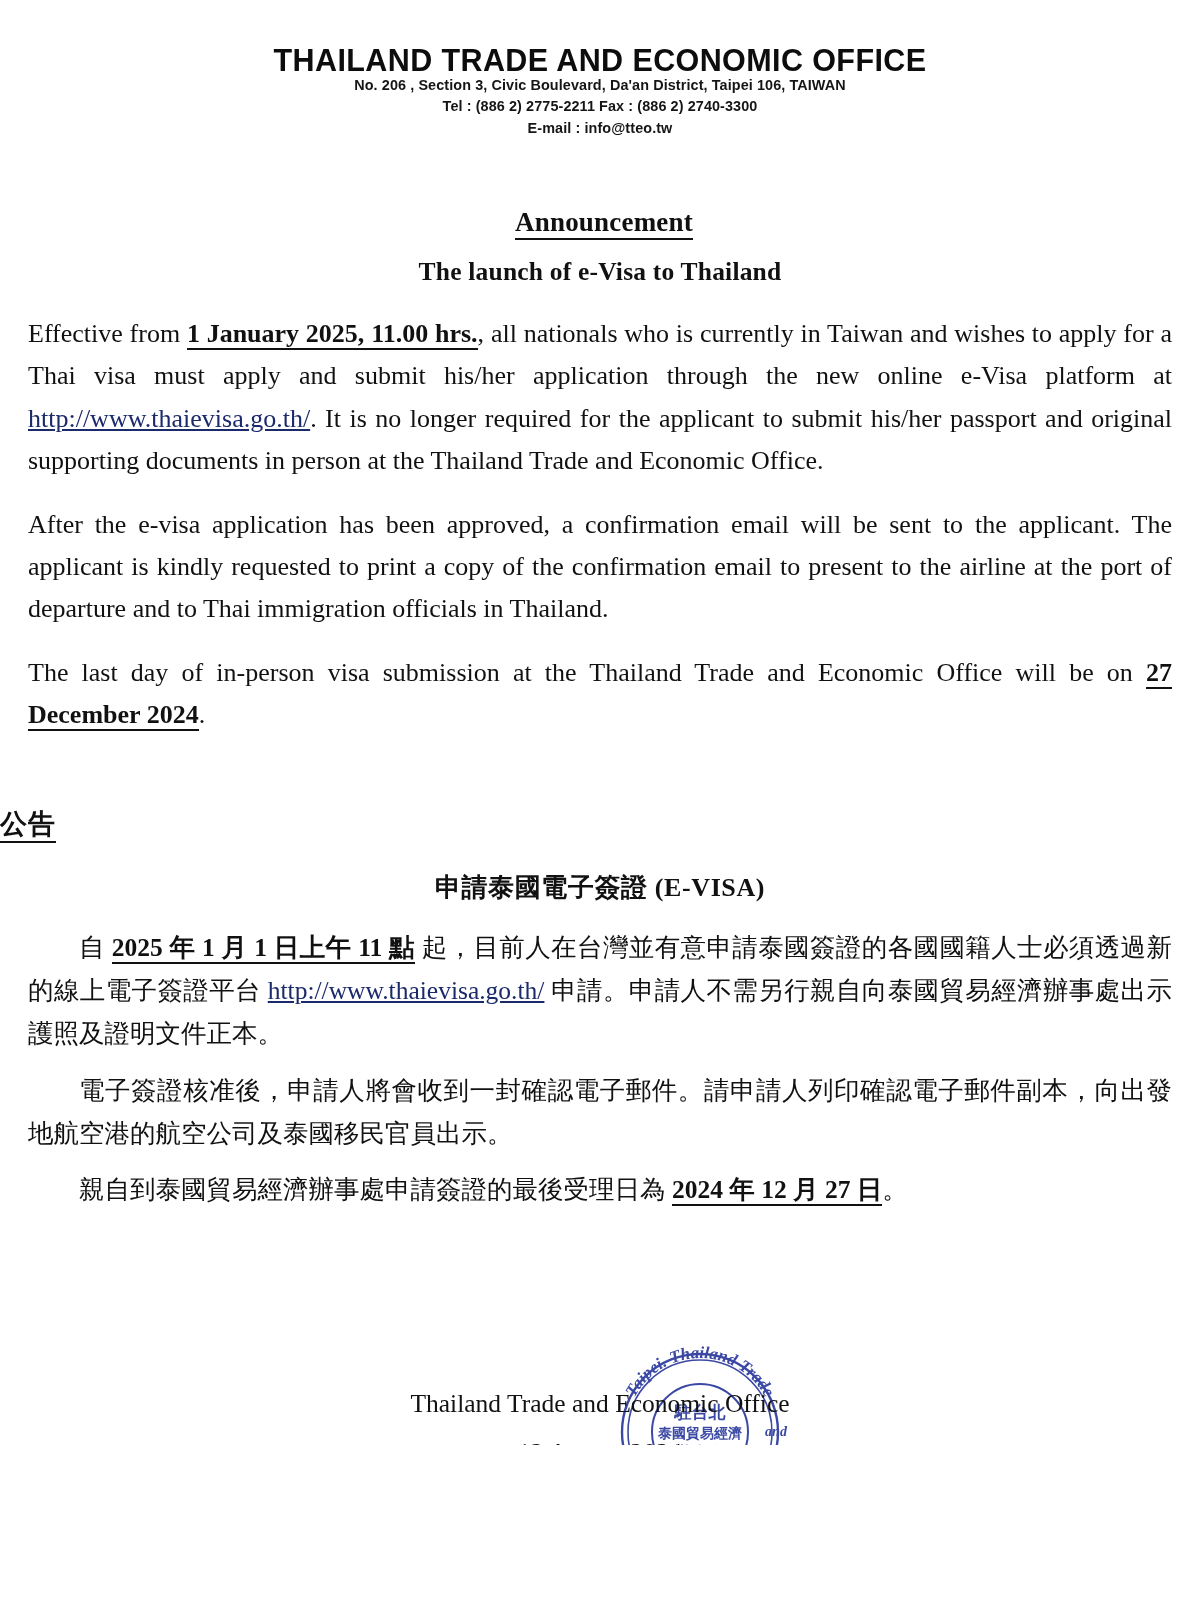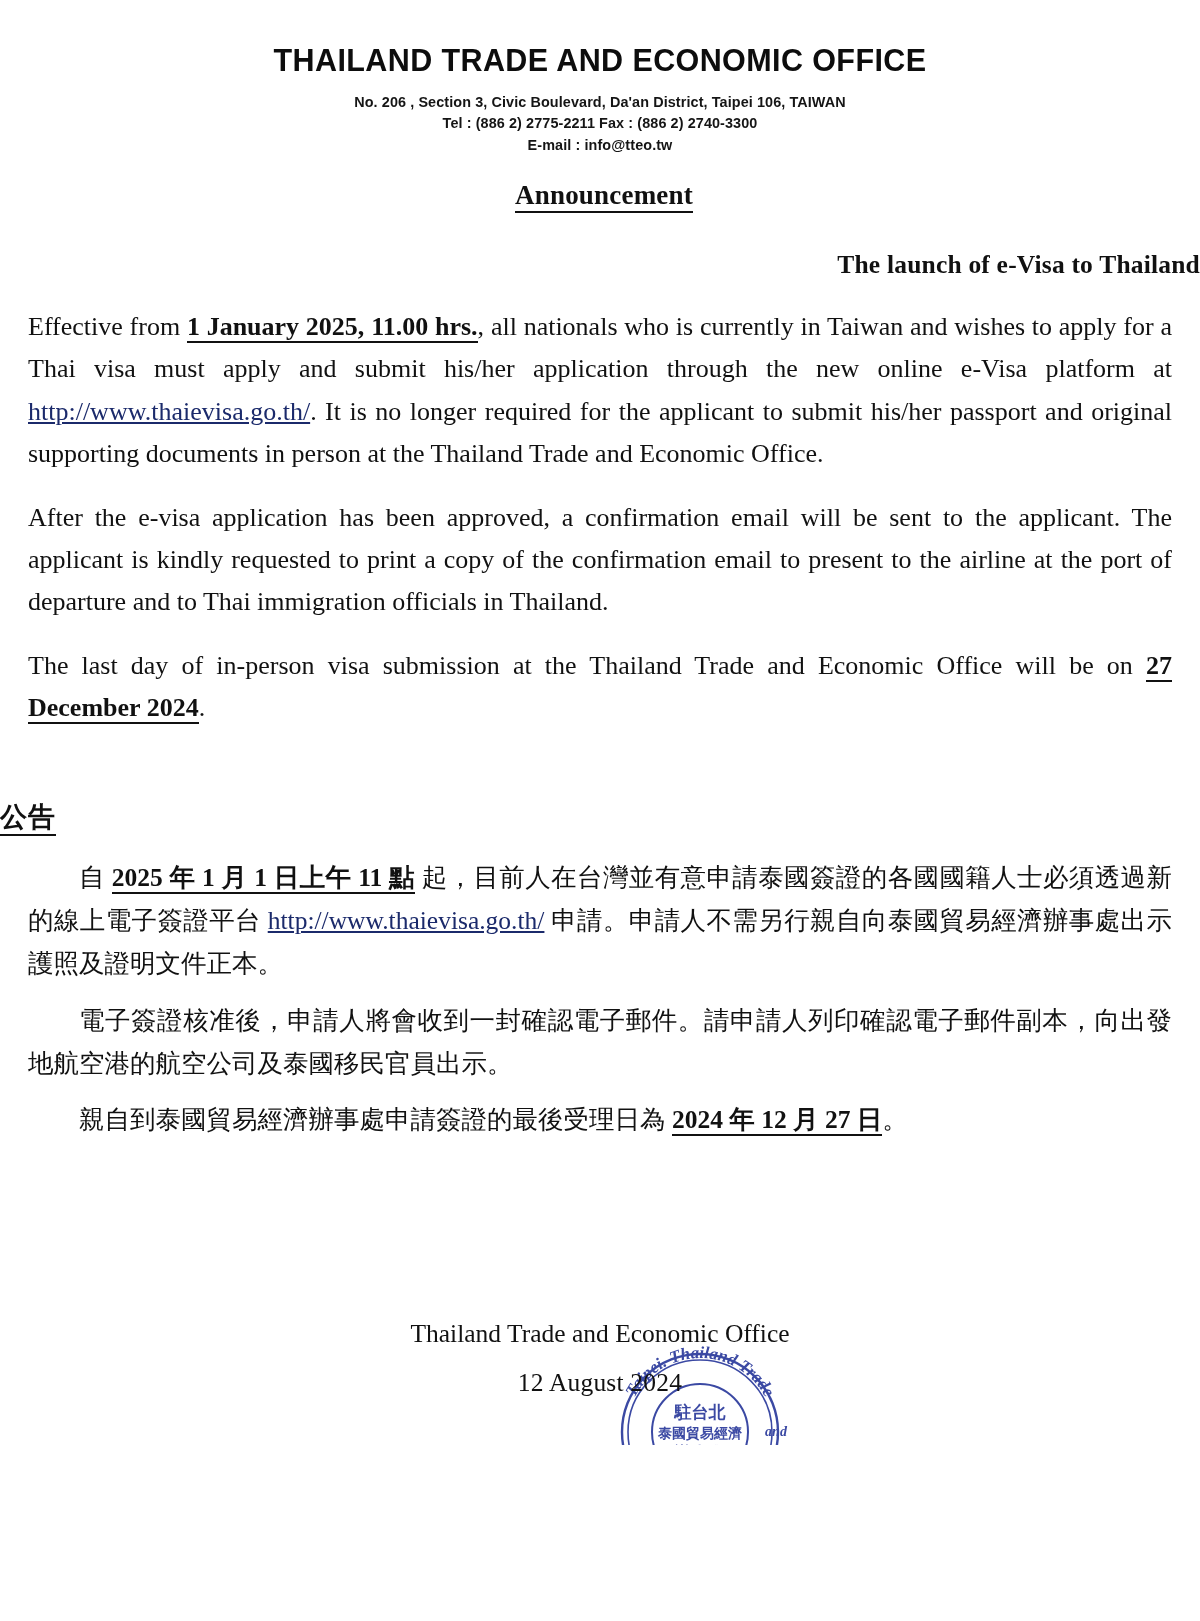--- a/index.html
+++ b/index.html
@@ -33,43 +33,43 @@
     letter-spacing: 0.4px;
     color: #0d0d0d;
     line-height: 1.05;
   }
   .org-line {
     font-family: "Liberation Sans", "DejaVu Sans", sans-serif;
     font-weight: bold;
     font-size: 14.4px;
     letter-spacing: 0.1px;
     color: #151515;
-    margin-top: 17px;
+    margin-top: 0;
     line-height: 1.28;
   }
   .org-line.tight { margin-top: 3px; }
 
   
   .doc-title {
     text-align: center;
     font-size: 27px;
     font-weight: bold;
-    margin-top: 26px;
+    margin-top: 70px;
     letter-spacing: 0.2px;
     padding-left: 8px;
   }
   .doc-title span {
     border-bottom: 2.4px solid #111;
     padding-bottom: 1px;
   }
   .doc-subtitle {
-    text-align: right;
+    text-align: center;
     font-size: 25.5px;
     font-weight: bold;
-    margin-top: 39px;
+    margin-top: 19px;
     letter-spacing: 0.2px;
   }
 
   
   .body-en {
     margin: 26px 28px 0 28px;
     font-size: 26px;
     line-height: 1.62;
     text-align: justify;
     text-justify: inter-word;
@@ -181,20 +181,21 @@
     <p><span>Effective from </span><b class="u">1 January 2025, 11.00 hrs.</b><span>, all nationals who is currently in Taiwan and wishes to apply for a Thai visa must apply and submit his/her application through the new online e-Visa platform at </span><a class="link" href="#">http://www.thaievisa.go.th/</a><span>. It is no longer required for the applicant to submit his/her passport and original supporting documents in person at the Thailand Trade and Economic Office.</span></p>
 
     <p>After the e-visa application has been approved, a confirmation email will be sent to the applicant. The applicant is kindly requested to print a copy of the confirmation email to present to the airline at the port of departure and to Thai immigration officials in Thailand.</p>
 
     <p><span>The last day of in-person visa submission at the Thailand Trade and Economic Office will be on </span><b class="u">27 December 2024</b><span>.</span></p>
   </div>
 
   <div class="zh-title">
     <span>公告</span>
   </div>
+  <div class="zh-subtitle">申請泰國電子簽證 (E-VISA)</div>
 
   <div class="body-zh">
     <p><span>自 </span><b class="u">2025 年 1 月 1 日上午 11 點</b><span> 起，目前人在台灣並有意申請泰國簽證的各國國籍人士必須透過新的線上電子簽證平台 </span><a class="link" href="#">http://www.thaievisa.go.th/</a><span> 申請。申請人不需另行親自向泰國貿易經濟辦事處出示護照及證明文件正本。</span></p>
 
     <p>電子簽證核准後，申請人將會收到一封確認電子郵件。請申請人列印確認電子郵件副本，向出發地航空港的航空公司及泰國移民官員出示。</p>
 
     <p><span>親自到泰國貿易經濟辦事處申請簽證的最後受理日為 </span><b class="u">2024 年 12 月 27 日</b><span>。</span></p>
   </div>
 
   <div class="signature-area">

